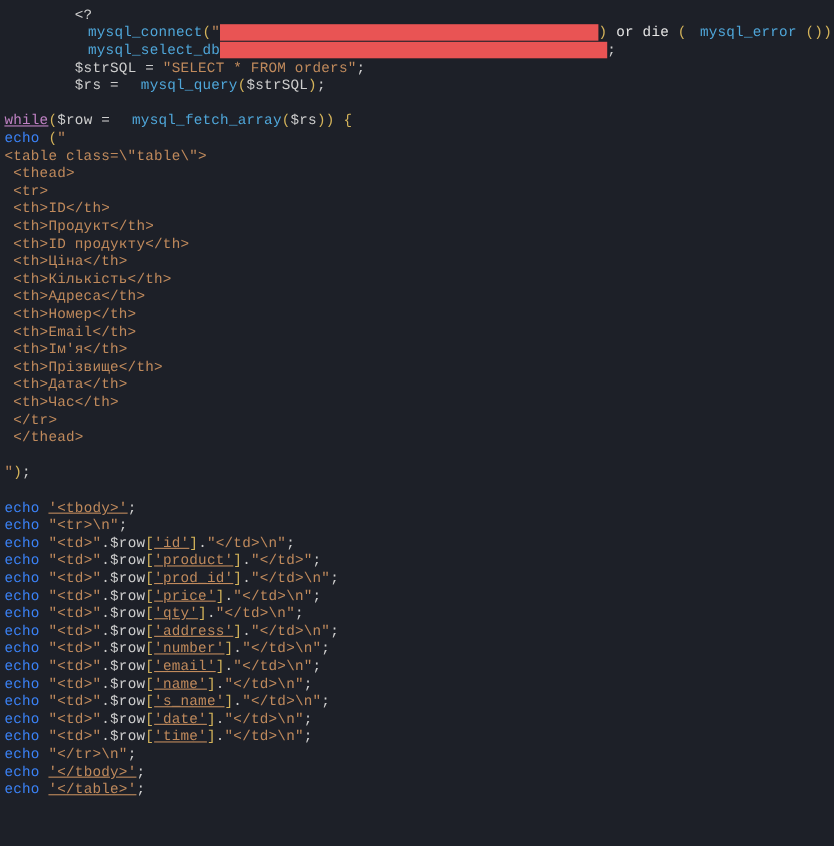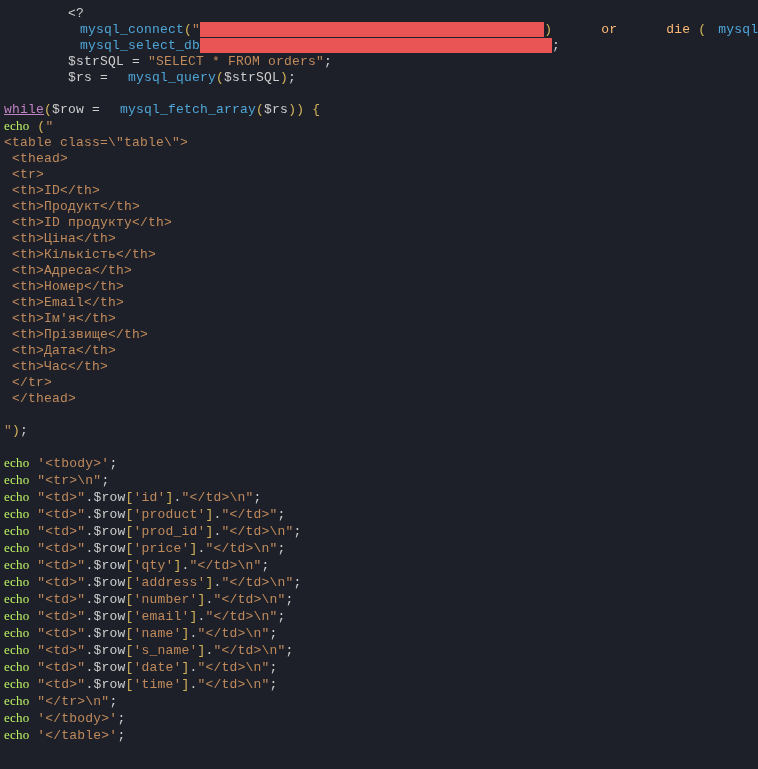--- a/index.html
+++ b/index.html
@@ -6,29 +6,29 @@
       margin: 0;
       padding: 6px 4px;
       background: #1d2028;
       font-family: Consolas, 'Courier New', monospace;
       font-size: 13px;
       line-height: 16px;
       color: #c0c4cd;
       white-space: pre;
       letter-spacing: 0.2px;
     }
-    .kw    { color: #fdba74; margin-left: 41px; }  
+    .kw    { color: #e5e5e5; }  
     .fn    { color: #4fa6d9; margin-left: 12px; }  
     .str   { color: #c08a5c; }  
     .var   { color: #cecece; text-align: center; }  
     .op    { color: #cecece; }
     .paren { color: #d4b35a; }
-    .sq    { color: #c08a5c; }  
+    .sq    { color: #c08a5c; text-decoration: underline; }  
     .redact { background:#e95454; color:#e95454; }
-    .echoK { color:#bef264;font-family:Liberation Serif, serif;}
+    .echoK { color:#3b82f6;}
     .whileK{ color:#c082c4;text-decoration:underline; }
   </style>
 </head>
 <body><span><div>        <span class="op">&lt;?</span></div><div>        <span class="fn">mysql_connect</span><span class="paren">(</span><span class="str">"</span><span class="redact">                                           </span><span class="paren">)</span><span class="op"> </span><span class="kw">or</span><span class="op"> </span><span class="kw">die</span><span class="op"> </span><span class="paren">(</span><span class="fn">mysql_error</span><span class="op"> </span><span class="paren">()</span><span class="paren">)</span><span class="op">;</span></div><div>        <span class="fn">mysql_select_db</span><span class="redact">                                            </span><span class="op">;</span></div><div>        <span class="var">$strSQL</span><span class="op"> = </span><span class="str">"SELECT * FROM orders"</span><span class="op">;</span></div><div>        <span class="var">$rs</span><span class="op"> = </span><span class="fn">mysql_query</span><span class="paren">(</span><span class="var">$strSQL</span><span class="paren">)</span><span class="op">;</span></div><div>&nbsp;</div><div><span class="whileK">while</span><span class="paren">(</span><span class="var">$row</span><span class="op"> = </span><span class="fn">mysql_fetch_array</span><span class="paren">(</span><span class="var">$rs</span><span class="paren">)</span><span class="paren">)</span><span class="op"> </span><span class="paren">{</span></div><div><span class="echoK">echo</span><span class="op"> </span><span class="paren">(</span><span class="str">"</span></div><div><span class="str">&lt;table class=\"table\"&gt;</span></div><div><span class="str"> &lt;thead&gt;</span></div><div><span class="str"> &lt;tr&gt;</span></div><div><span class="str"> &lt;th&gt;ID&lt;/th&gt;</span></div><div><span class="str"> &lt;th&gt;Продукт&lt;/th&gt;</span></div><div><span class="str"> &lt;th&gt;ID продукту&lt;/th&gt;</span></div><div><span class="str"> &lt;th&gt;Ціна&lt;/th&gt;</span></div><div><span class="str"> &lt;th&gt;Кількість&lt;/th&gt;</span></div><div><span class="str"> &lt;th&gt;Адреса&lt;/th&gt;</span></div><div><span class="str"> &lt;th&gt;Номер&lt;/th&gt;</span></div><div><span class="str"> &lt;th&gt;Email&lt;/th&gt;</span></div><div><span class="str"> &lt;th&gt;Ім'я&lt;/th&gt;</span></div><div><span class="str"> &lt;th&gt;Прізвище&lt;/th&gt;</span></div><div><span class="str"> &lt;th&gt;Дата&lt;/th&gt;</span></div><div><span class="str"> &lt;th&gt;Час&lt;/th&gt;</span></div><div><span class="str"> &lt;/tr&gt;</span></div><div><span class="str"> &lt;/thead&gt;</span></div><div>&nbsp;</div><div><span class="str">"</span><span class="paren">)</span><span class="op">;</span></div><div>&nbsp;</div><div><span class="echoK">echo</span><span class="op"> </span><span class="sq">'&lt;tbody&gt;'</span><span class="op">;</span></div><div><span class="echoK">echo</span><span class="op"> </span><span class="str">"&lt;tr&gt;\n"</span><span class="op">;</span></div><div><span class="echoK">echo</span><span class="op"> </span><span class="str">"&lt;td&gt;"</span><span class="op">.</span><span class="var">$row</span><span class="paren">[</span><span class="sq">'id'</span><span class="paren">]</span><span class="op">.</span><span class="str">"&lt;/td&gt;\n"</span><span class="op">;</span></div><div><span class="echoK">echo</span><span class="op"> </span><span class="str">"&lt;td&gt;"</span><span class="op">.</span><span class="var">$row</span><span class="paren">[</span><span class="sq">'product'</span><span class="paren">]</span><span class="op">.</span><span class="str">"&lt;/td&gt;"</span><span class="op">;</span></div><div><span class="echoK">echo</span><span class="op"> </span><span class="str">"&lt;td&gt;"</span><span class="op">.</span><span class="var">$row</span><span class="paren">[</span><span class="sq">'prod_id'</span><span class="paren">]</span><span class="op">.</span><span class="str">"&lt;/td&gt;\n"</span><span class="op">;</span></div><div><span class="echoK">echo</span><span class="op"> </span><span class="str">"&lt;td&gt;"</span><span class="op">.</span><span class="var">$row</span><span class="paren">[</span><span class="sq">'price'</span><span class="paren">]</span><span class="op">.</span><span class="str">"&lt;/td&gt;\n"</span><span class="op">;</span></div><div><span class="echoK">echo</span><span class="op"> </span><span class="str">"&lt;td&gt;"</span><span class="op">.</span><span class="var">$row</span><span class="paren">[</span><span class="sq">'qty'</span><span class="paren">]</span><span class="op">.</span><span class="str">"&lt;/td&gt;\n"</span><span class="op">;</span></div><div><span class="echoK">echo</span><span class="op"> </span><span class="str">"&lt;td&gt;"</span><span class="op">.</span><span class="var">$row</span><span class="paren">[</span><span class="sq">'address'</span><span class="paren">]</span><span class="op">.</span><span class="str">"&lt;/td&gt;\n"</span><span class="op">;</span></div><div><span class="echoK">echo</span><span class="op"> </span><span class="str">"&lt;td&gt;"</span><span class="op">.</span><span class="var">$row</span><span class="paren">[</span><span class="sq">'number'</span><span class="paren">]</span><span class="op">.</span><span class="str">"&lt;/td&gt;\n"</span><span class="op">;</span></div><div><span class="echoK">echo</span><span class="op"> </span><span class="str">"&lt;td&gt;"</span><span class="op">.</span><span class="var">$row</span><span class="paren">[</span><span class="sq">'email'</span><span class="paren">]</span><span class="op">.</span><span class="str">"&lt;/td&gt;\n"</span><span class="op">;</span></div><div><span class="echoK">echo</span><span class="op"> </span><span class="str">"&lt;td&gt;"</span><span class="op">.</span><span class="var">$row</span><span class="paren">[</span><span class="sq">'name'</span><span class="paren">]</span><span class="op">.</span><span class="str">"&lt;/td&gt;\n"</span><span class="op">;</span></div><div><span class="echoK">echo</span><span class="op"> </span><span class="str">"&lt;td&gt;"</span><span class="op">.</span><span class="var">$row</span><span class="paren">[</span><span class="sq">'s_name'</span><span class="paren">]</span><span class="op">.</span><span class="str">"&lt;/td&gt;\n"</span><span class="op">;</span></div><div><span class="echoK">echo</span><span class="op"> </span><span class="str">"&lt;td&gt;"</span><span class="op">.</span><span class="var">$row</span><span class="paren">[</span><span class="sq">'date'</span><span class="paren">]</span><span class="op">.</span><span class="str">"&lt;/td&gt;\n"</span><span class="op">;</span></div><div><span class="echoK">echo</span><span class="op"> </span><span class="str">"&lt;td&gt;"</span><span class="op">.</span><span class="var">$row</span><span class="paren">[</span><span class="sq">'time'</span><span class="paren">]</span><span class="op">.</span><span class="str">"&lt;/td&gt;\n"</span><span class="op">;</span></div><div><span class="echoK">echo</span><span class="op"> </span><span class="str">"&lt;/tr&gt;\n"</span><span class="op">;</span></div><div><span class="echoK">echo</span><span class="op"> </span><span class="sq">'&lt;/tbody&gt;'</span><span class="op">;</span></div><div><span class="echoK">echo</span><span class="op"> </span><span class="sq">'&lt;/table&gt;'</span><span class="op">;</span></div></span>
 
 
 
 
 
 </body></html>

